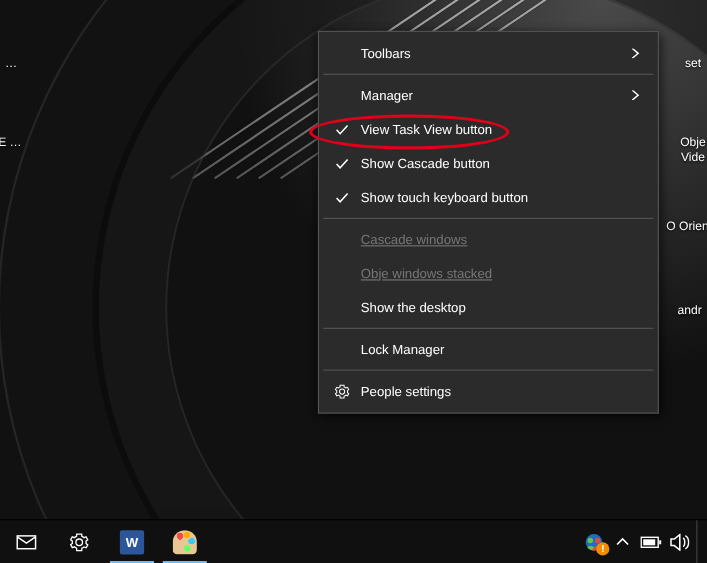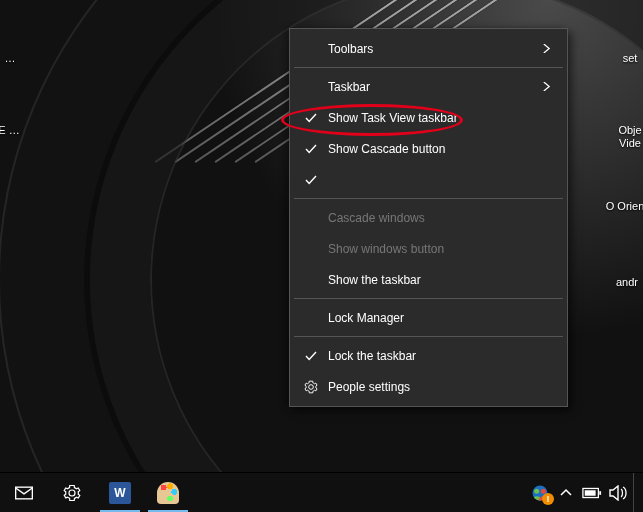--- a/index.html
+++ b/index.html
@@ -80,21 +80,21 @@
   .dl-right1 { top: 52px; right: -2px; width: 30px; }
   .dl-right2 { top: 124px; right: -2px; width: 30px; }
   .dl-right3 { top: 200px; right: -2px; width: 40px; }
   .dl-right4 { top: 276px; right: -2px; width: 36px; }
 
   
   .menu {
     position: absolute;
     top: 28px;
     left: 289px;
-    width: 279px;
+    width: 310px;
     background: #2b2b2b;
     border: 1px solid #555;
     box-shadow: 4px 4px 8px rgba(0,0,0,.5), -4px 0 6px rgba(0,0,0,.3);
     padding: 4px 2px;
     font-size: 12px;
     color: #fff;
   }
   .menu .item {
     display: flex;
     align-items: center;
@@ -113,20 +113,21 @@
   .menu .item .label {
     flex: 1 1 auto;
     padding-left: 8px;
   }
   .menu .item .arrow {
     font-size: 12px;
     color: #fff;
   }
   .menu .item.disabled {
     color: #777;
+    text-decoration: underline;
   }
   .menu .sep {
     height: 1px;
     background: #555;
     margin: 3px 2px;
   }
 
   
   .annot {
     position: absolute;
@@ -249,88 +250,81 @@
       <svg width="9" height="9" viewBox="0 0 10 10">
           <path d="M2 0 L8 5 L2 10" fill="none" stroke="#fff" stroke-width="1.4"></path>
         </svg>
     </span>
   </div>
 
   <div class="sep"></div>
 
   <div class="item enabled">
     <span class="icon"></span>
-    <span class="label">Taskbar</span>
+    <span class="label">Manager</span>
     <span class="arrow">
       <svg width="9" height="9" viewBox="0 0 10 10">
           <path d="M2 0 L8 5 L2 10" fill="none" stroke="#fff" stroke-width="1.4"></path>
         </svg>
     </span>
   </div>
 
   <div class="item enabled">
     <span class="icon">
       <svg width="12" height="12" viewBox="0 0 12 12">
           <path d="M1 6 L4.2 9.5 L11 2" fill="none" stroke="#fff" stroke-width="1.4"></path>
         </svg>
     </span>
-    <span class="label">Show Task View taskbar</span>
+    <span class="label">View Task View button</span>
   </div>
 
   <div class="item enabled">
     <span class="icon">
       <svg width="12" height="12" viewBox="0 0 12 12">
           <path d="M1 6 L4.2 9.5 L11 2" fill="none" stroke="#fff" stroke-width="1.4"></path>
         </svg>
     </span>
     <span class="label">Show Cascade button</span>
   </div>
 
 
   <div class="item enabled">
     <span class="icon">
       <svg width="12" height="12" viewBox="0 0 12 12">
           <path d="M1 6 L4.2 9.5 L11 2" fill="none" stroke="#fff" stroke-width="1.4"></path>
         </svg>
     </span>
+    <span class="label">Show touch keyboard button</span>
   </div>
 
   <div class="sep"></div>
 
   <div class="item disabled">
     <span class="icon"></span>
     <span class="label">Cascade windows</span>
   </div>
   <div class="item disabled">
     <span class="icon"></span>
-    <span class="label">Show windows button</span>
-  </div>
-
-  <div class="item enabled">
-    <span class="icon"></span>
-    <span class="label">Show the taskbar</span>
+    <span class="label">Obje windows stacked</span>
+  </div>
+
+  <div class="item enabled">
+    <span class="icon"></span>
+    <span class="label">Show the desktop</span>
   </div>
 
   <div class="sep"></div>
 
   <div class="item enabled">
     <span class="icon"></span>
     <span class="label">Lock Manager</span>
   </div>
 
   <div class="sep"></div>
 
-  <div class="item enabled">
-    <span class="icon">
-      <svg width="12" height="12" viewBox="0 0 12 12">
-          <path d="M1 6 L4.2 9.5 L11 2" fill="none" stroke="#fff" stroke-width="1.4"></path>
-        </svg>
-    </span>
-    <span class="label">Lock the taskbar</span>
-  </div>
 
   <div class="item enabled">
     <span class="icon">
       <svg width="14" height="14" viewBox="0 0 24 24">
           <path fill="none" stroke="#fff" stroke-width="1.6" d="M12 8a4 4 0 1 0 0 8 4 4 0 0 0 0-8zm8.4 4a8.5 8.5 0 0 0-.14-1.5l2.1-1.6-2-3.5-2.5 1a8.5 8.5 0 0 0-2.6-1.5L15 2h-6l-.3 2.9a8.5 8.5 0 0 0-2.6 1.5l-2.5-1-2 3.5 2.1 1.6A8.5 8.5 0 0 0 3.6 12c0 .5.05 1 .14 1.5L1.64 15l2 3.5 2.5-1a8.5 8.5 0 0 0 2.6 1.5L9 22h6l.3-2.9a8.5 8.5 0 0 0 2.6-1.5l2.5 1 2-3.5-2.1-1.6c.09-.5.14-1 .14-1.5z"></path>
         </svg>
     </span>
     <span class="label">People settings</span>
   </div>
 

